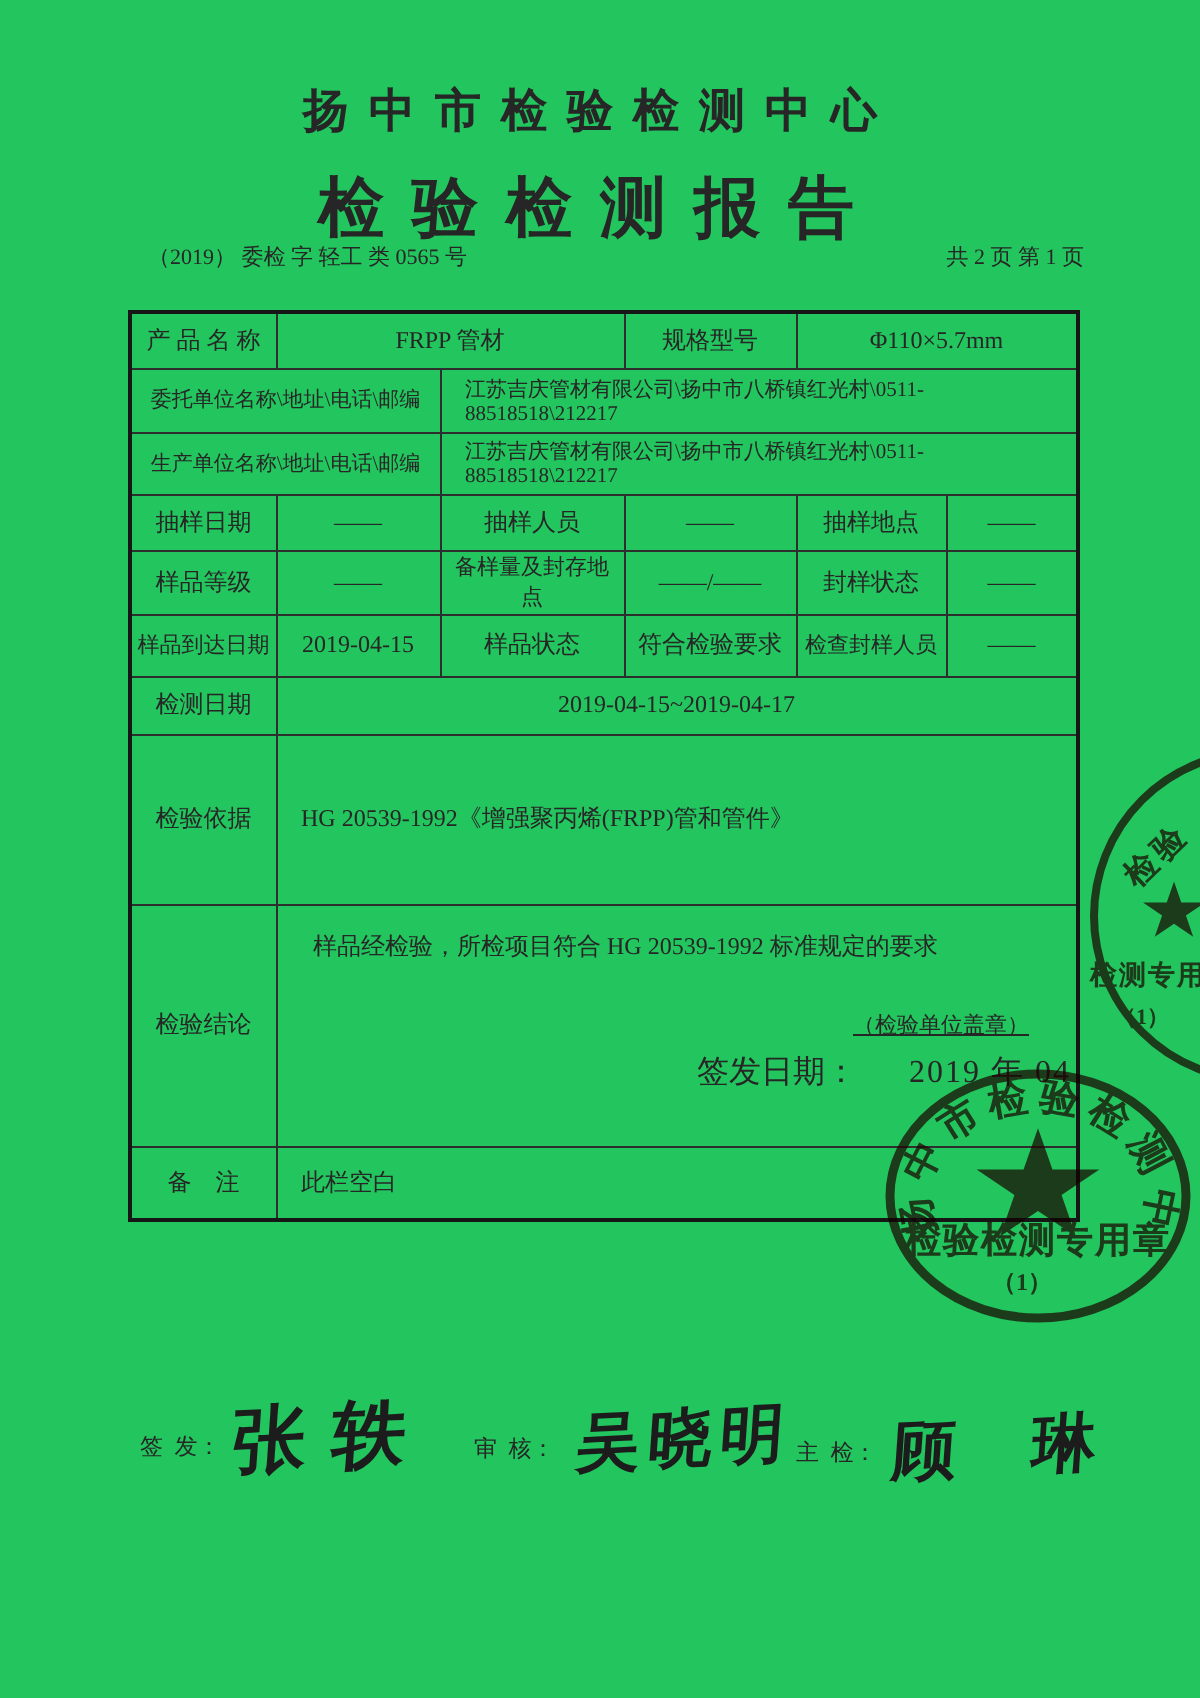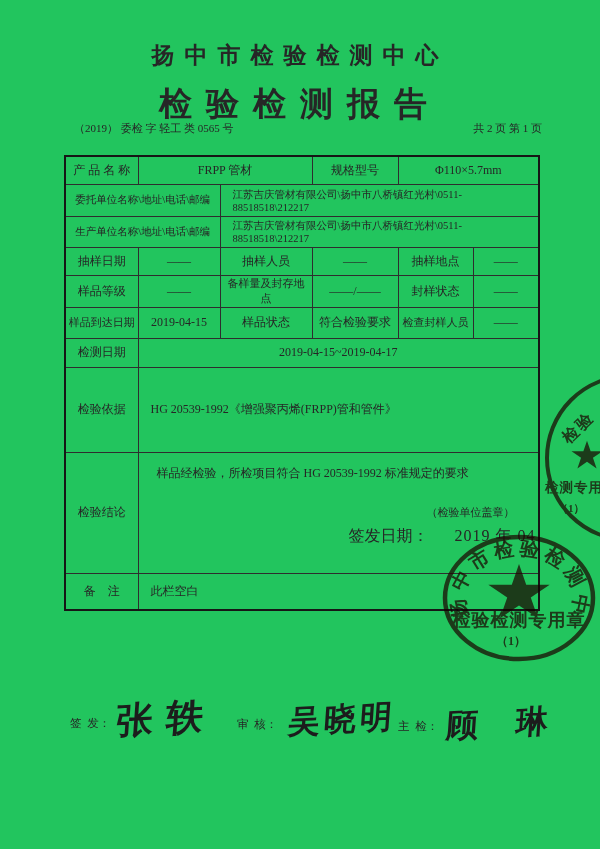--- a/index.html
+++ b/index.html
@@ -18,21 +18,21 @@
     border-collapse:collapse; table-layout:fixed; text-align:center;
     font-size:12px; border:2px solid #161616; }
   table.report td { border:1px solid #2e2e2e; padding:0 2px;
     white-space:pre-wrap; overflow:hidden; vertical-align:middle; }
   .f11 { font-size:11px; }
   .small { font-size:10.5px; }
   .tiny { font-size:8.5px; letter-spacing:-0.3px; }
   .left { text-align:left; padding-left:12px !important; }
   td.rel { position:relative; text-align:left; }
   .concl-text { position:absolute; top:12px; left:18px; font-size:12px; white-space:pre; }
-  .seal-hint { position:absolute; top:52px; left:288px; font-size:11px; white-space:pre; }
+  .seal-hint { position:absolute; top:52px; left:288px; font-size:11px; white-space:pre;text-decoration:underline; }
   .issue-line { position:absolute; top:73px; left:210px; font-size:16px; white-space:pre; }
   .issue-line .date { margin-left:26px; letter-spacing:1px; }
   .sig-row { position:absolute; top:694px; left:64px; width:500px; height:72px; }
   .sig-label { position:absolute; font-size:11.5px; white-space:pre; }
   .sig-name { position:absolute; font-weight:bold; color:#1c1c1c;
     transform:rotate(-3deg) skewX(-7deg); white-space:pre; }
   .stamp { position:absolute; mix-blend-mode:multiply; opacity:.88; }
   .stamp text, .stamp textPath { fill:#c9332b; font-weight:bold;
     font-family:"Liberation Serif","DejaVu Serif",serif; }
 </style>

